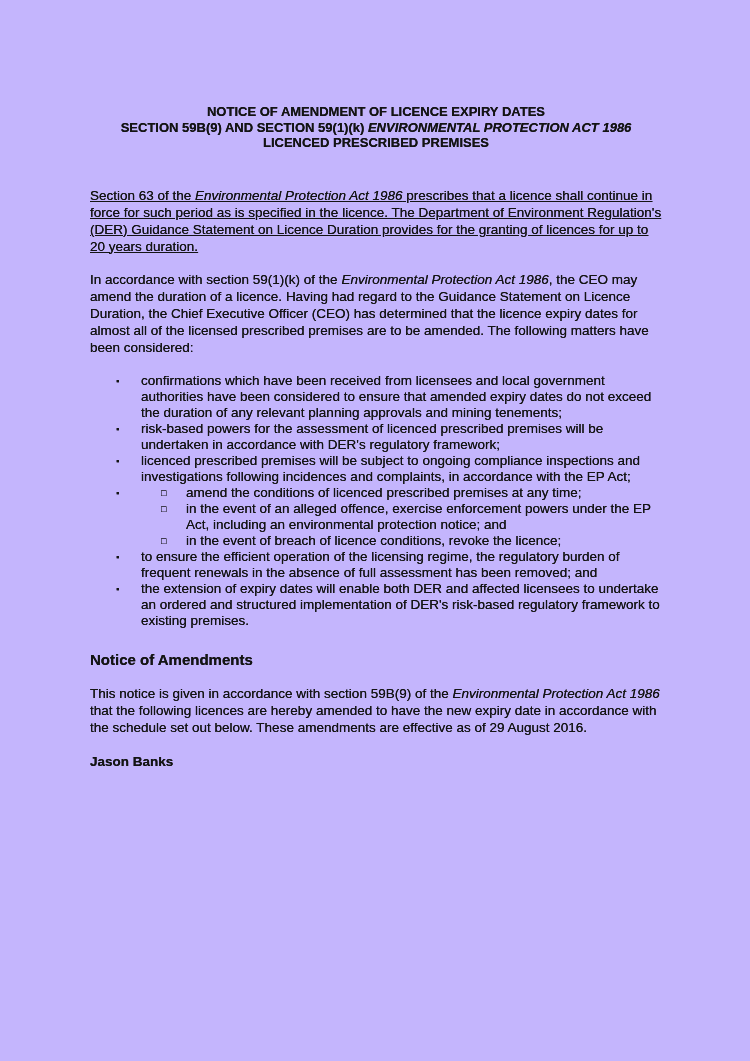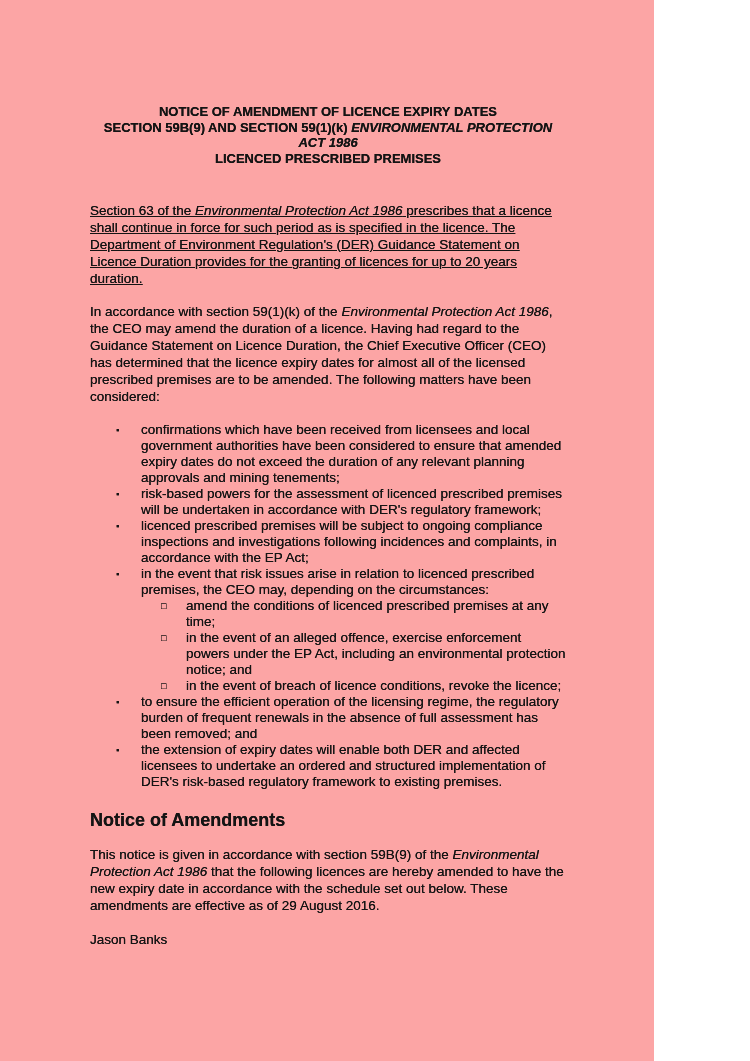--- a/index.html
+++ b/index.html
@@ -2,23 +2,23 @@
 <html><head>
 <meta charset="utf-8">
 <style>
   html, body {
     margin: 0;
     padding: 0;
     background: #ffffff;
   }
   .page {
     position: relative;
-    width: 654px;
+    width: 750px;
     height: 1061px;
-    background: #fca5a5;
+    background: #c4b5fd;
     box-sizing: border-box;
     padding: 104px 88px 40px 90px;
     font-family: "Liberation Sans", "DejaVu Sans", sans-serif;
     color: #141414;
     font-size: 13.5px;
     line-height: 17px;
     overflow: hidden;
     
     text-shadow: 0 0 0.45px #1a1a1a;
   }
@@ -66,21 +66,21 @@
     padding-left: 20px;
     font-size: 9px;
     line-height: 16px;
     color: #141414;
   }
   .sub-text { flex: 1 1 auto; }
   .section-heading {
     font-weight: bold;
     margin: 22px 0 17px 0;
   }
-  .sig-name { margin: 0 0 76px 0; }
+  .sig-name { margin: 0 0 76px 0; font-weight: bold; }
   .sig-block {
     line-height: 22px;
     margin: 0 0 13px 0;
   }
   .sig-date { margin: 0; }
 </style>
 </head>
 <body>
 
 <div class="page">
@@ -104,21 +104,20 @@
       <span class="bullet-marker">▪</span>
       <span class="bullet-text">risk-based powers for the assessment of licenced prescribed premises will be undertaken in accordance with DER's regulatory framework;</span>
     </li>
     <li class="bullet-item">
       <span class="bullet-marker">▪</span>
       <span class="bullet-text">licenced prescribed premises will be subject to ongoing compliance inspections and investigations following incidences and complaints, in accordance with the EP Act;</span>
     </li>
     <li class="bullet-item">
       <span class="bullet-marker">▪</span>
       <span class="bullet-text">
-        <span>in the event that risk issues arise in relation to licenced prescribed premises, the CEO may, depending on the circumstances:</span>
         <ul class="sub-list">
           <li class="sub-item">
             <span class="sub-marker">□</span>
             <span class="sub-text">amend the conditions of licenced prescribed premises at any time;</span>
           </li>
           <li class="sub-item">
             <span class="sub-marker">□</span>
             <span class="sub-text">in the event of an alleged offence, exercise enforcement powers under the EP Act, including an environmental protection notice; and</span>
           </li>
           <li class="sub-item">
@@ -131,21 +130,21 @@
     <li class="bullet-item">
       <span class="bullet-marker">▪</span>
       <span class="bullet-text">to ensure the efficient operation of the licensing regime, the regulatory burden of frequent renewals in the absence of full assessment has been removed; and</span>
     </li>
     <li class="bullet-item">
       <span class="bullet-marker">▪</span>
       <span class="bullet-text">the extension of expiry dates will enable both DER and affected licensees to undertake an ordered and structured implementation of DER's risk-based regulatory framework to existing premises.</span>
     </li>
   </ul>
 
-  <h3 class="section-heading" style="font-size:18px;">Notice of Amendments</h3>
+  <h3 class="section-heading" style="font-size:15px;">Notice of Amendments</h3>
 
   <p class="body-p"><span>This notice is given in accordance with section 59B(9) of the </span><span class="bi">Environmental Protection Act 1986</span><span> that the following licences are hereby amended to have the new expiry date in accordance with the schedule set out below.  These amendments are effective as of 29 August 2016.</span></p>
 
   <p class="sig-name">Jason Banks</p>
 
 
 
 </div>
 
 </body></html>

